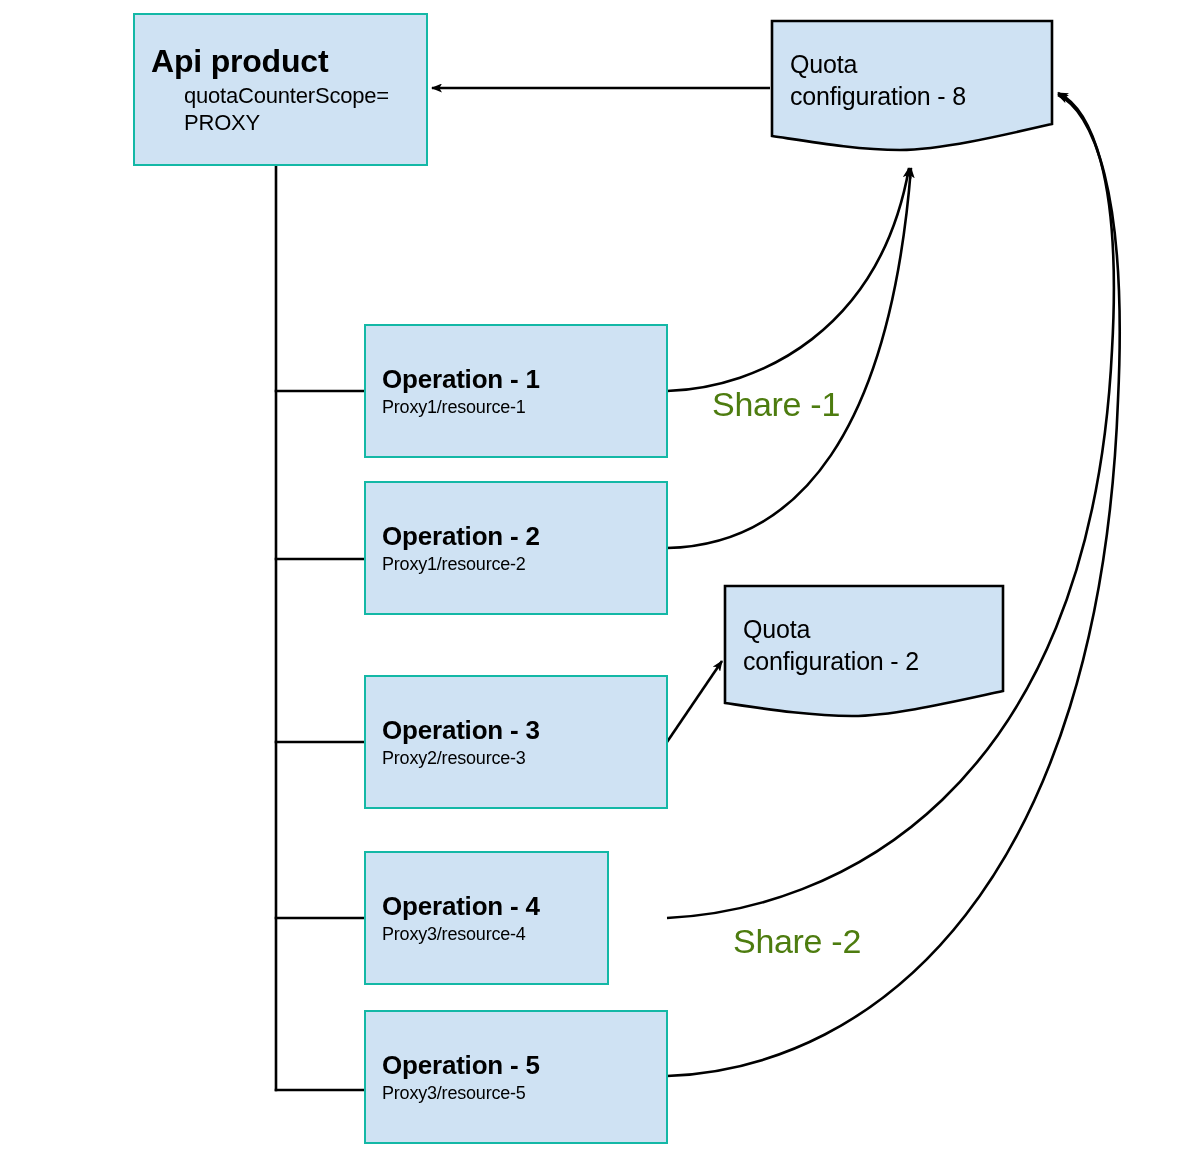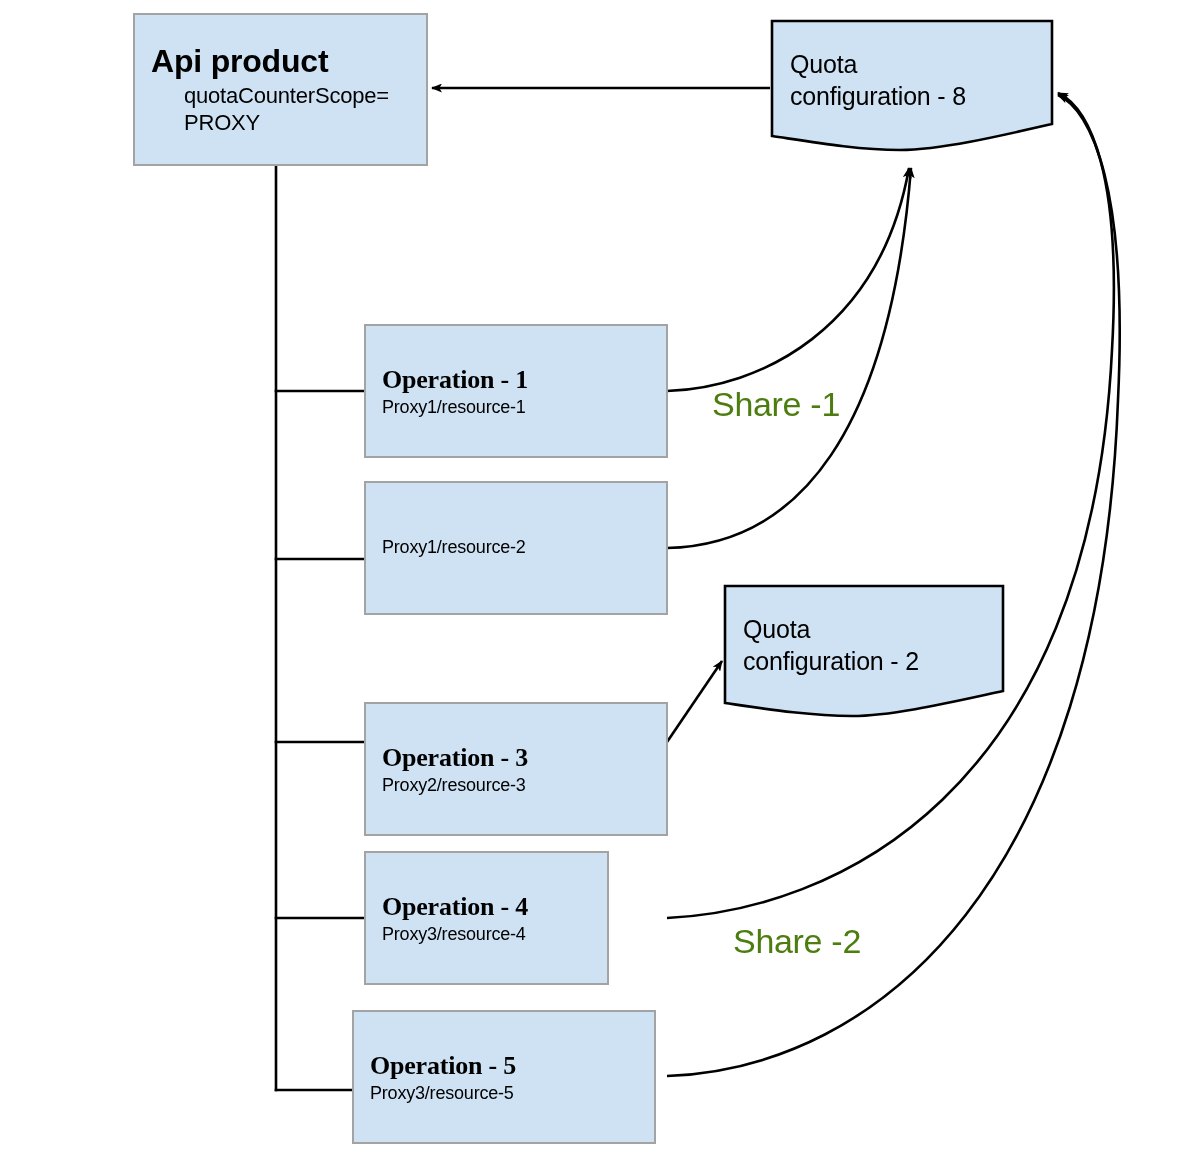--- a/index.html
+++ b/index.html
@@ -22,21 +22,21 @@
     position: absolute;
     left: 0;
     top: 0;
     width: 1180px;
     height: 1152px;
   }
   .node {
     position: absolute;
     box-sizing: border-box;
     background: #cfe2f3;
-    border: 2px solid #a3a3a3;
+    border: 2px solid #14b8a6;
     padding: 0 16px;
     display: flex;
     flex-direction: column;
     justify-content: center;
     color: #000000;
   }
   .node .title {
     font-weight: bold;
     font-size: 27px;
     line-height: 1.22;
@@ -52,21 +52,20 @@
     margin-bottom: 2px;
   }
   .node-product .subtitle {
     font-size: 22px;
     line-height: 1.22;
     margin-left: 33px;
   }
   .node-op .title {
     font-size: 26px;
     margin-bottom: 1px;
-    font-family: Liberation Serif, serif;
   }
   .node-op .subtitle {
     font-size: 18px;
   }
   
   .doc-node {
     position: absolute;
     box-sizing: border-box;
     padding: 0 18px;
     display: flex;
@@ -141,34 +140,35 @@
     <div class="line">Quota</div>
     <div class="line">configuration - 2</div>
   </div>
 
   <div class="node node-op" style="left:364px; top:324px; width:304px; height:134px;">
     <div class="title">Operation - 1</div>
     <div class="subtitle">Proxy1/resource-1</div>
   </div>
 
   <div class="node node-op" style="left:364px; top:481px; width:304px; height:134px;">
+    <div class="title">Operation - 2</div>
     <div class="subtitle">Proxy1/resource-2</div>
   </div>
 
-  <div class="node node-op" style="left:364px; top:675px; width:304px; height:134px;margin-top:27px;">
+  <div class="node node-op" style="left:364px; top:675px; width:304px; height:134px;">
     <div class="title">Operation - 3</div>
     <div class="subtitle">Proxy2/resource-3</div>
   </div>
 
   <div class="node node-op" style="left:364px; top:851px; width:245px; height:134px;">
     <div class="title">Operation - 4</div>
     <div class="subtitle">Proxy3/resource-4</div>
   </div>
 
-  <div class="node node-op" style="left:352px; top:1010px; width:304px; height:134px;">
+  <div class="node node-op" style="left:364px; top:1010px; width:304px; height:134px;">
     <div class="title">Operation - 5</div>
     <div class="subtitle">Proxy3/resource-5</div>
   </div>
 
   <div class="edge-label" style="left:712px; top:385px;">Share -1</div>
   <div class="edge-label" style="left:733px; top:922px;">Share -2</div>
 
 </div>
 
 </body></html>

